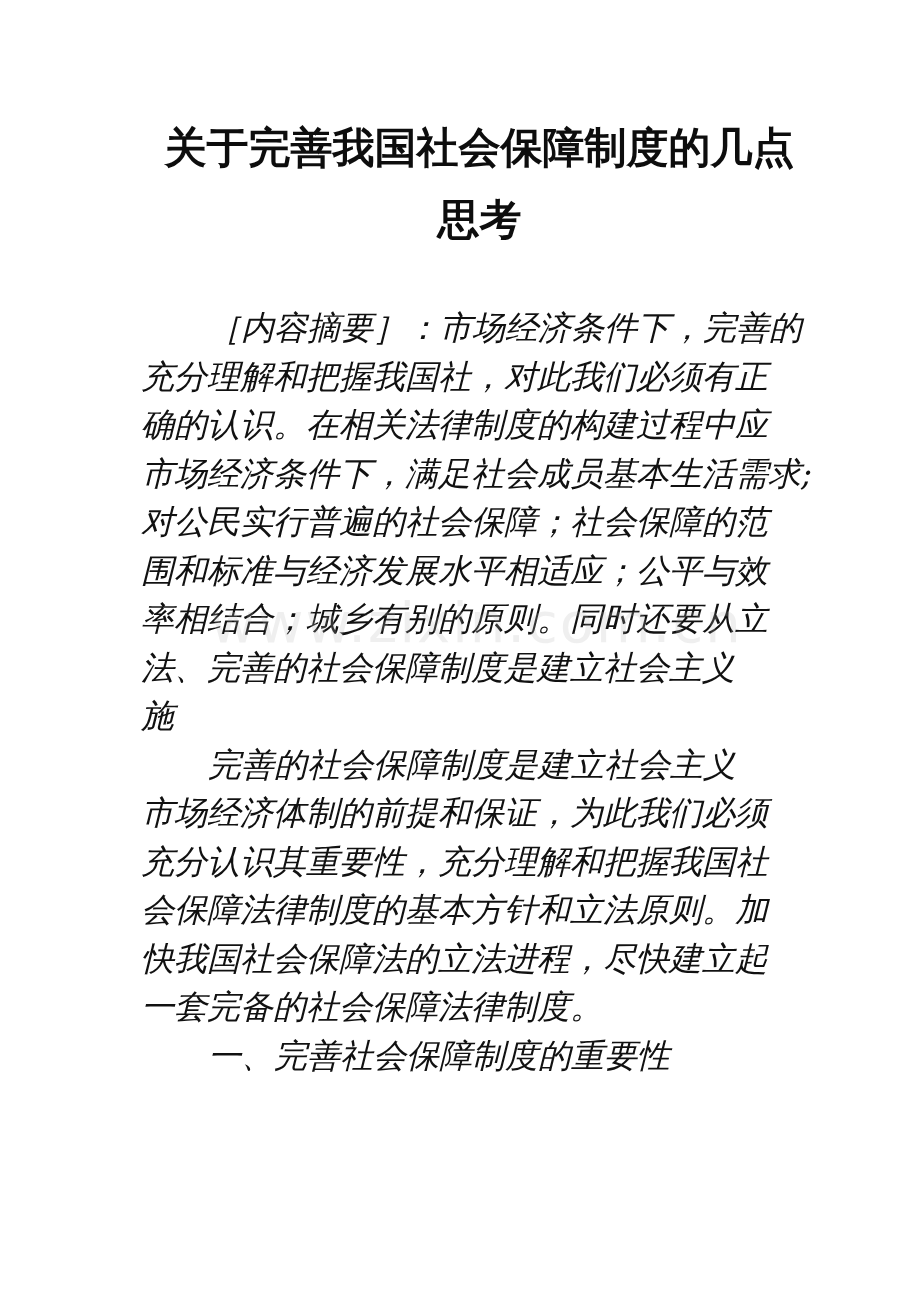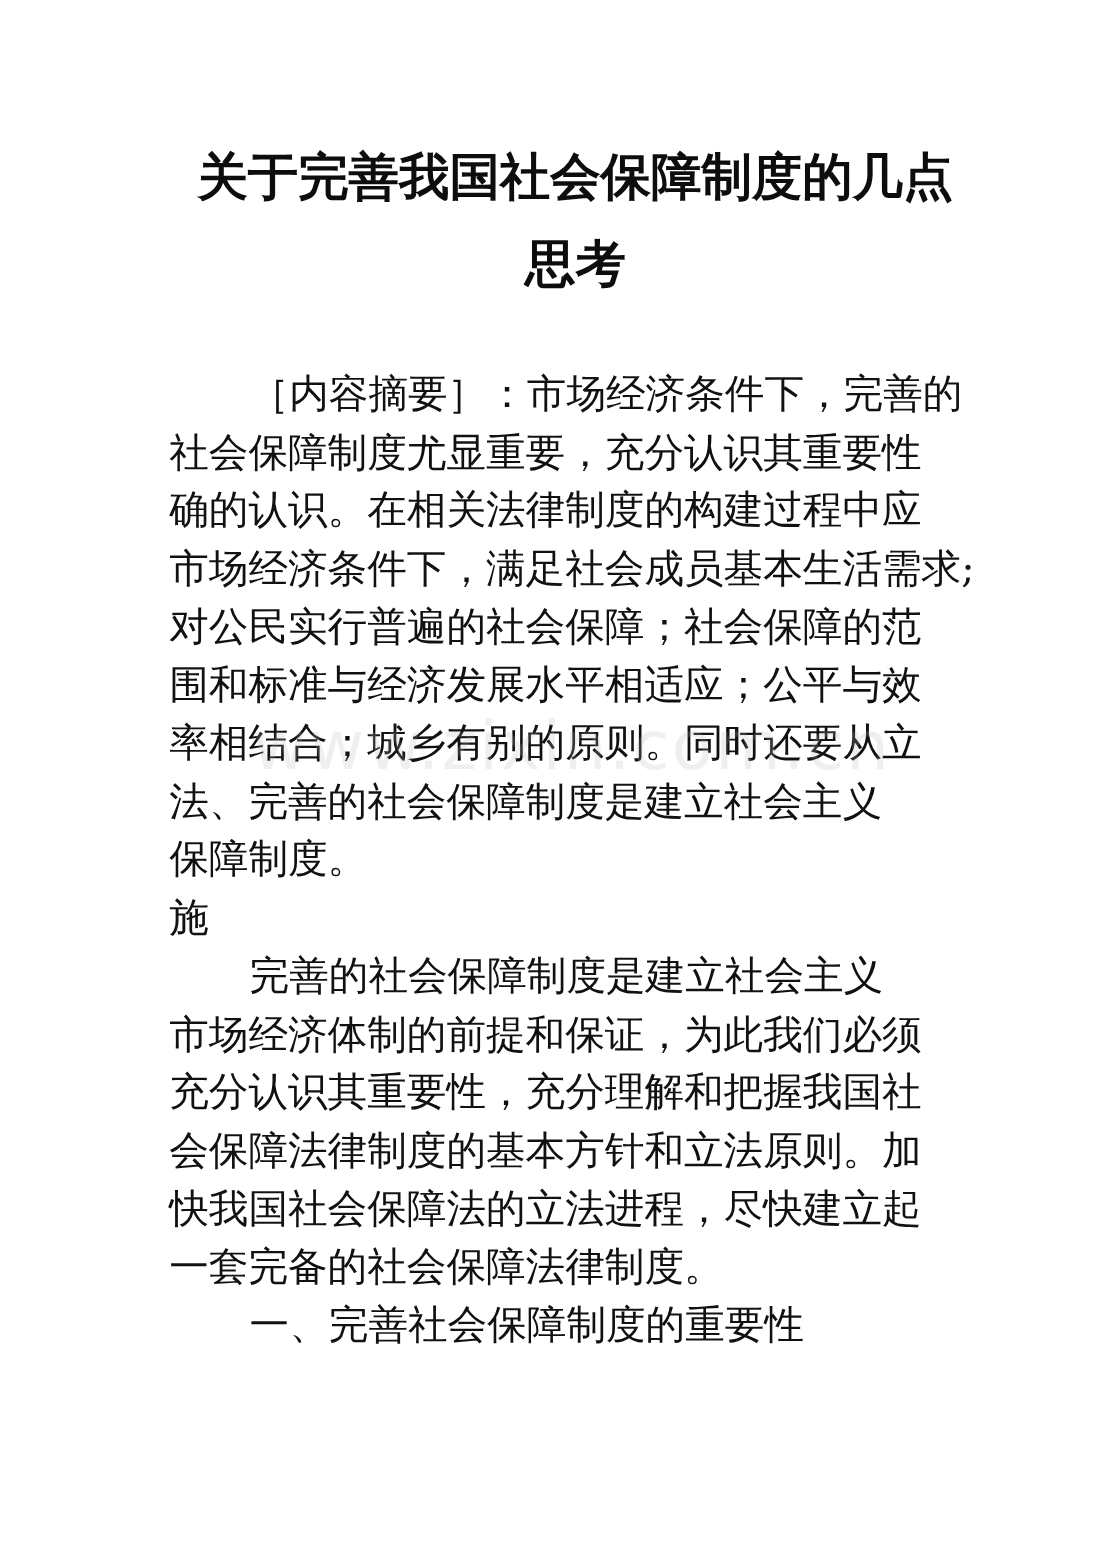--- a/index.html
+++ b/index.html
@@ -41,20 +41,21 @@
       padding-left: 39px;
     }
     .body-text {
       position: absolute;
       left: 141px;
       top: 304px;
       width: 640px;
       font-size: 33px;
       line-height: 48.5px;
       color: #111111;
+      font-style: italic;
     }
     .body-text .line {
       display: block;
       white-space: nowrap;
       height: 48.5px;
       overflow: visible;
     }
     .body-text .indent {
       padding-left: 67px;
     }
@@ -79,28 +80,27 @@
 
   <div class="title">
     <span class="tline">关于完善我国社会保障制度的几点</span>
     <span class="tline">思考</span>
   </div>
 
   <div class="body-text">
 
     <div>
       <span class="line indent">［内容摘要］：市场经济条件下，完善的</span>
-      <span class="line">社会保障制度尤显重要，充分认识其重要性</span>
+      <span class="line">充分理解和把握我国社，对此我们必须有正</span>
       <span class="line">确的认识。在相关法律制度的构建过程中应</span>
       <span class="line">市场经济条件下，满足社会成员基本生活需求;</span>
       <span class="line">对公民实行普遍的社会保障；社会保障的范</span>
       <span class="line">围和标准与经济发展水平相适应；公平与效</span>
       <span class="line">率相结合；城乡有别的原则。同时还要从立</span>
       <span class="line">法、完善的社会保障制度是建立社会主义</span>
-      <span class="line">保障制度。</span>
     </div>
 
     <div>
       <span class="line">施</span>
     </div>
 
     <div>
       <span class="line indent">完善的社会保障制度是建立社会主义</span>
       <span class="line">市场经济体制的前提和保证，为此我们必须</span>
       <span class="line">充分认识其重要性，充分理解和把握我国社</span>

